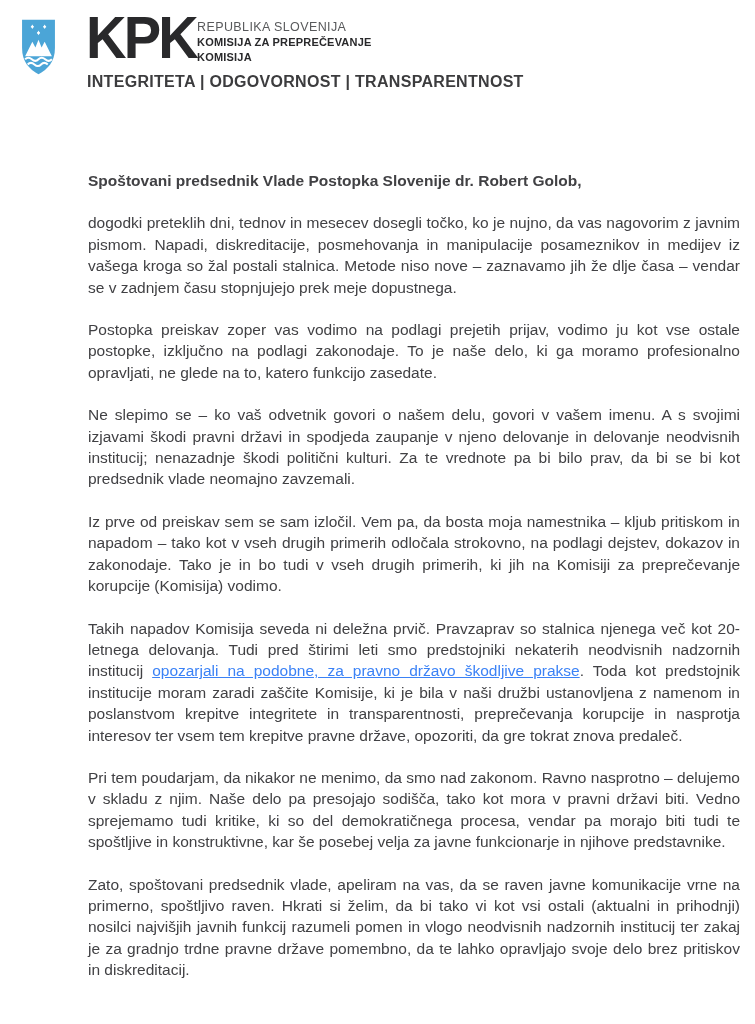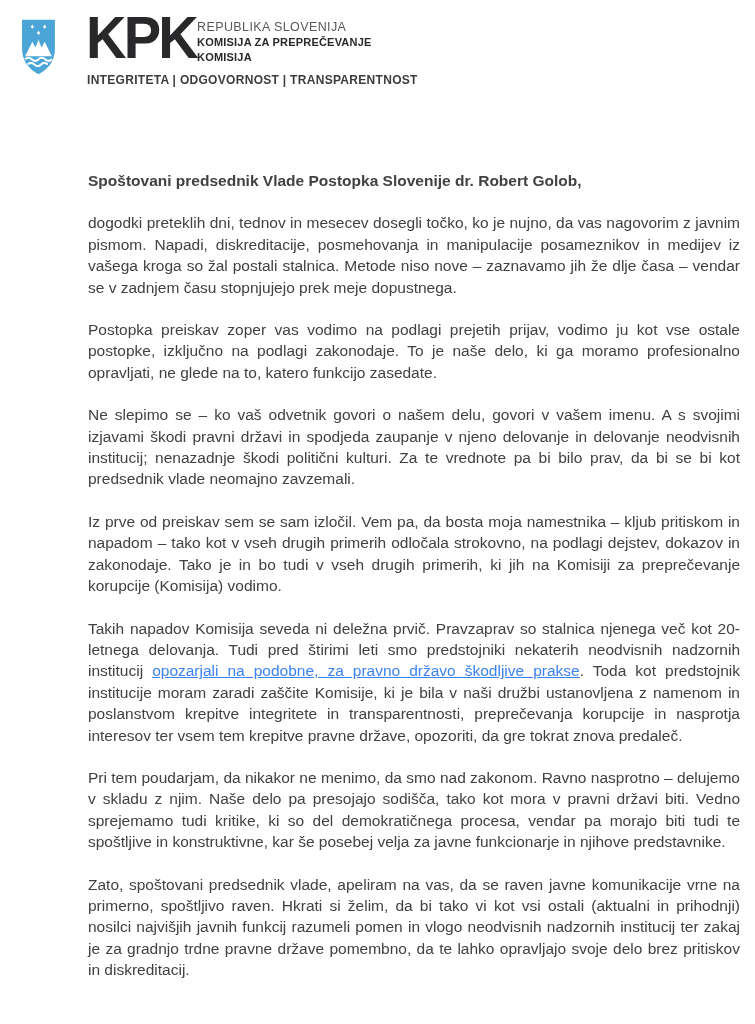--- a/index.html
+++ b/index.html
@@ -17,21 +17,21 @@
     position:absolute;left:86px;top:12px;
     font-size:59px;font-weight:700;letter-spacing:-3px;
     color:#29292b;line-height:52px;
     transform:scaleX(.95);transform-origin:left top;
   }
   .org-block{position:absolute;left:197px;top:20px;line-height:15px;}
   .org-line1{font-size:12.5px;color:#58595b;letter-spacing:.4px;font-weight:400;}
   .org-line2,.org-line3{font-size:11px;color:#29292b;font-weight:700;letter-spacing:.2px;}
   .tagline{
     position:absolute;left:87px;top:73px;
-    font-size:12px;font-weight:700;color:#3c3c3e;letter-spacing:.3px;
+    font-size:16px;font-weight:700;color:#3c3c3e;letter-spacing:.3px;
   }
   
   .letter{
     position:absolute;left:88px;top:170px;width:652px;
     font-size:15.5px;line-height:21.4px;color:#414144;
   }
   .letter p{margin:0 0 21px 0;text-align:justify;}
   .salutation{font-weight:700;text-align:left !important;}
   .closing{text-align:left !important;margin-bottom:21px !important;}
   a.inline-link{color:#3b82f6;text-decoration:underline;cursor:pointer;}

